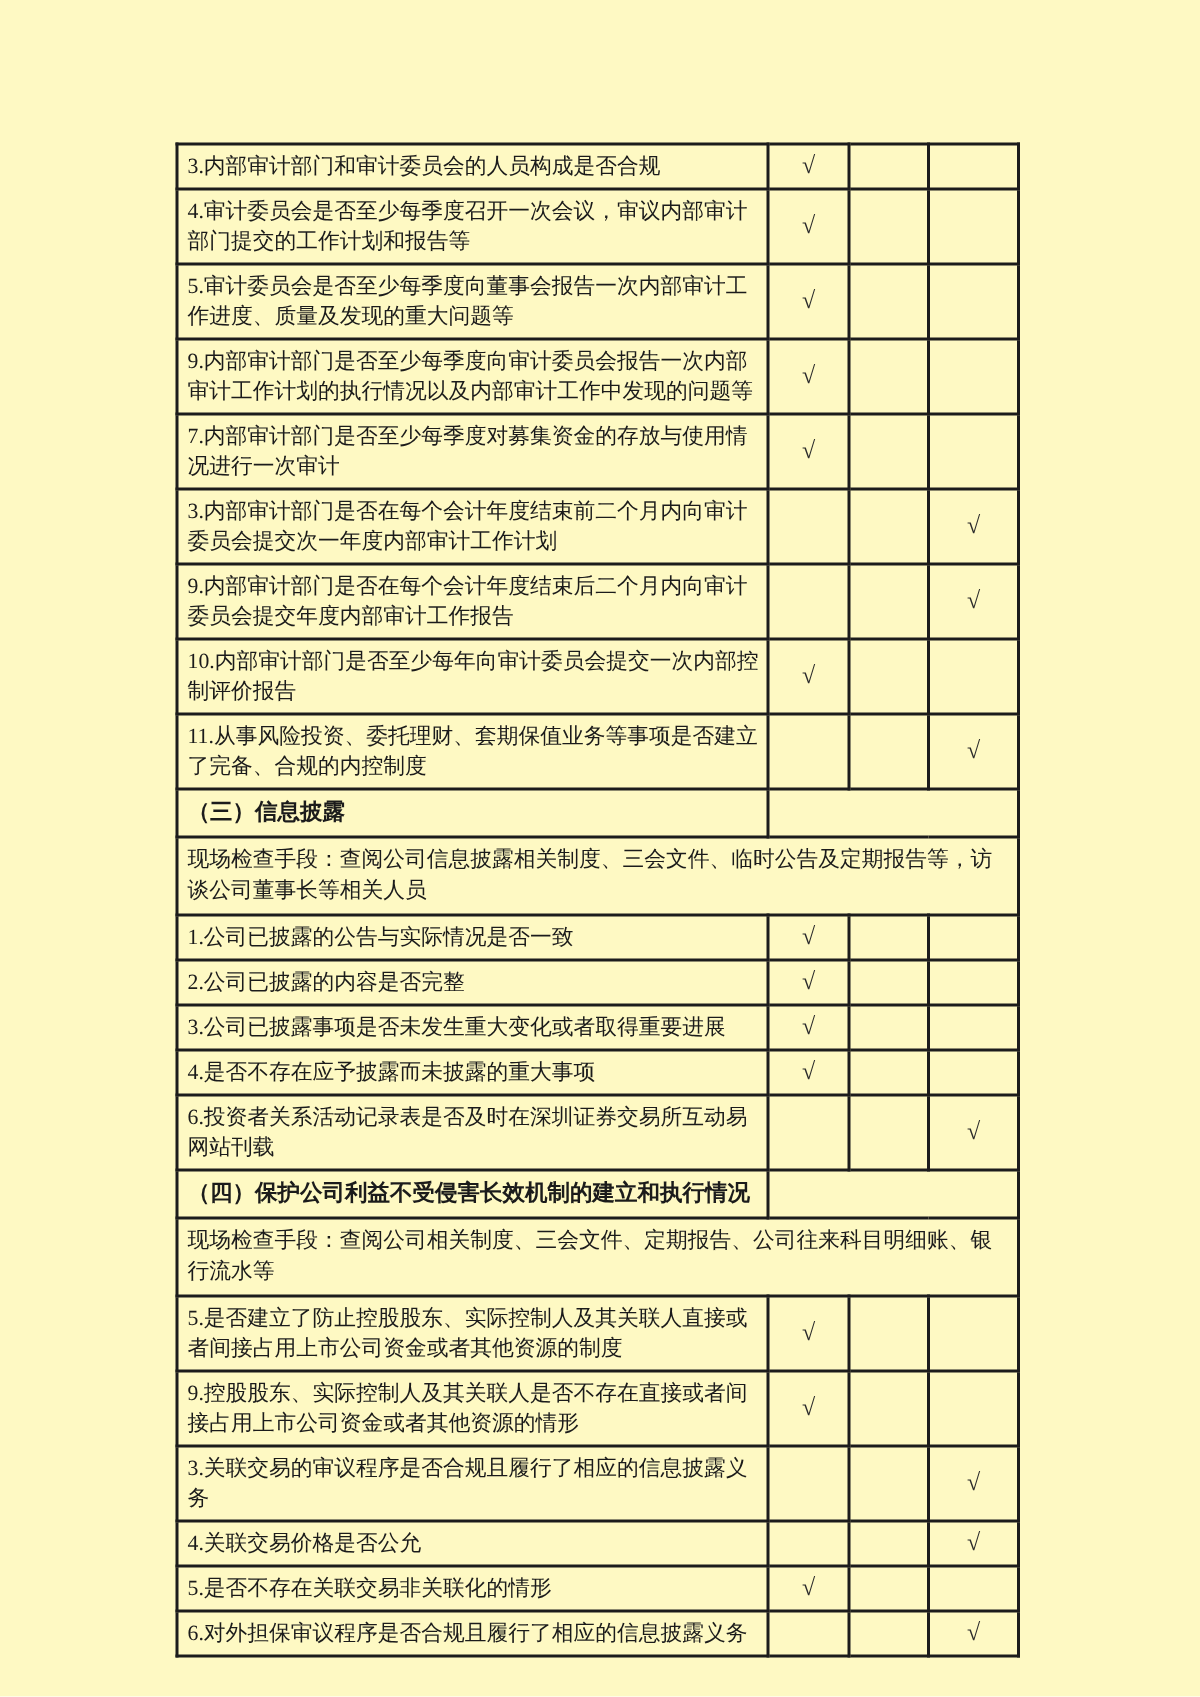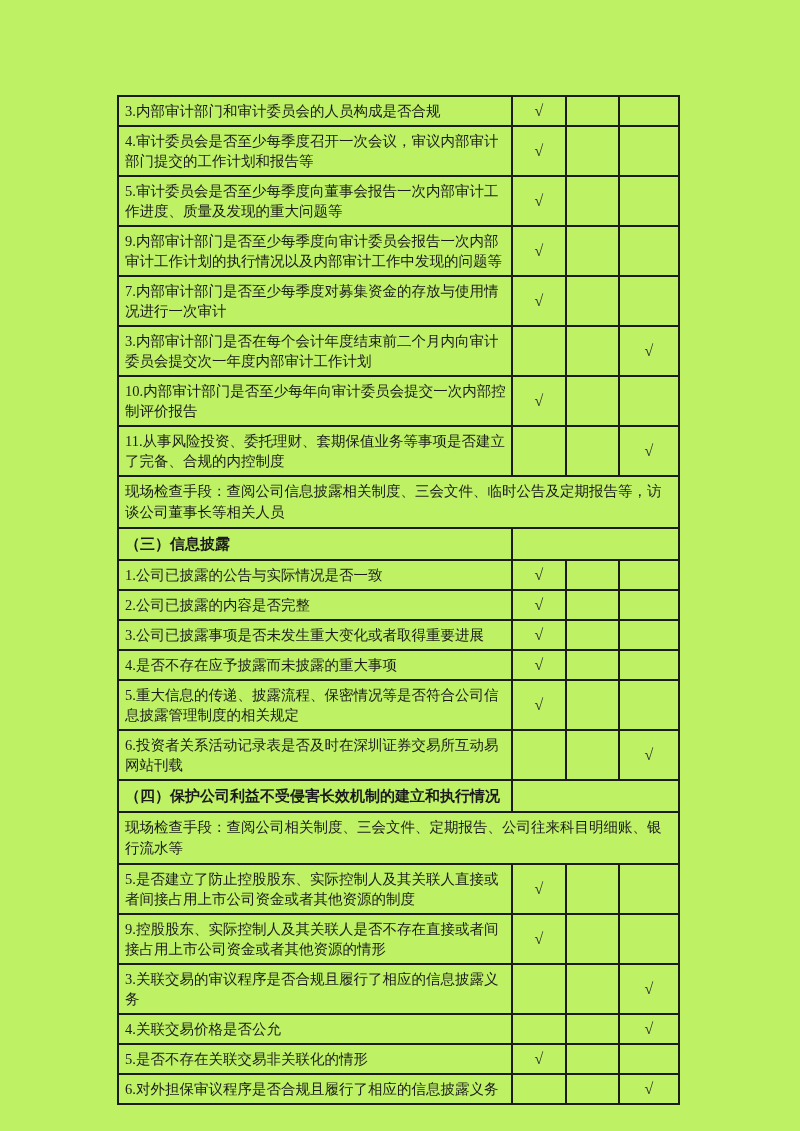--- a/index.html
+++ b/index.html
@@ -1,21 +1,21 @@
 <!DOCTYPE html>
 <html><head>
 <meta charset="utf-8">
 <style>
   * { margin: 0; padding: 0; box-sizing: border-box; }
   html, body { background: #ffffff; }
   .page {
     position: relative;
     width: 800px;
     height: 1131px;
-    background: #bef264;
+    background: #fef9c3;
     font-family: "Liberation Serif", "DejaVu Serif", serif;
     color: #1b1b1b;
     overflow: hidden;
   }
   table.checklist {
     position: absolute;
     left: 117px;
     top: 95px;
     width: 561px;
     border-collapse: collapse;
@@ -96,64 +96,64 @@
           <td class="check-cell"></td>
           <td class="check-cell"></td>
         </tr>
         <tr>
           <td class="item-cell">3.内部审计部门是否在每个会计年度结束前二个月内向审计委员会提交次一年度内部审计工作计划</td>
           <td class="check-cell"></td>
           <td class="check-cell"></td>
           <td class="check-cell">√</td>
         </tr>
         <tr>
+          <td class="item-cell">9.内部审计部门是否在每个会计年度结束后二个月内向审计委员会提交年度内部审计工作报告</td>
+          <td class="check-cell"></td>
+          <td class="check-cell"></td>
+          <td class="check-cell">√</td>
+        </tr>
+        <tr>
           <td class="item-cell">10.内部审计部门是否至少每年向审计委员会提交一次内部控制评价报告</td>
           <td class="check-cell">√</td>
           <td class="check-cell"></td>
           <td class="check-cell"></td>
         </tr>
         <tr>
           <td class="item-cell">11.从事风险投资、委托理财、套期保值业务等事项是否建立了完备、合规的内控制度</td>
           <td class="check-cell"></td>
           <td class="check-cell"></td>
           <td class="check-cell">√</td>
-        </tr>
-        <tr>
-          <td class="method-cell" colspan="4">现场检查手段：查阅公司信息披露相关制度、三会文件、临时公告及定期报告等，访谈公司董事长等相关人员</td>
         </tr>
         <tr>
           <td class="section-cell">（三）信息披露</td>
           <td class="section-rest" colspan="3"></td>
         </tr>
         <tr>
+          <td class="method-cell" colspan="4">现场检查手段：查阅公司信息披露相关制度、三会文件、临时公告及定期报告等，访谈公司董事长等相关人员</td>
+        </tr>
+        <tr>
           <td class="item-cell">1.公司已披露的公告与实际情况是否一致</td>
           <td class="check-cell">√</td>
           <td class="check-cell"></td>
           <td class="check-cell"></td>
         </tr>
         <tr>
           <td class="item-cell">2.公司已披露的内容是否完整</td>
           <td class="check-cell">√</td>
           <td class="check-cell"></td>
           <td class="check-cell"></td>
         </tr>
         <tr>
           <td class="item-cell">3.公司已披露事项是否未发生重大变化或者取得重要进展</td>
           <td class="check-cell">√</td>
           <td class="check-cell"></td>
           <td class="check-cell"></td>
         </tr>
         <tr>
           <td class="item-cell">4.是否不存在应予披露而未披露的重大事项</td>
-          <td class="check-cell">√</td>
-          <td class="check-cell"></td>
-          <td class="check-cell"></td>
-        </tr>
-        <tr>
-          <td class="item-cell">5.重大信息的传递、披露流程、保密情况等是否符合公司信息披露管理制度的相关规定</td>
           <td class="check-cell">√</td>
           <td class="check-cell"></td>
           <td class="check-cell"></td>
         </tr>
         <tr>
           <td class="item-cell">6.投资者关系活动记录表是否及时在深圳证券交易所互动易网站刊载</td>
           <td class="check-cell"></td>
           <td class="check-cell"></td>
           <td class="check-cell">√</td>
         </tr>

